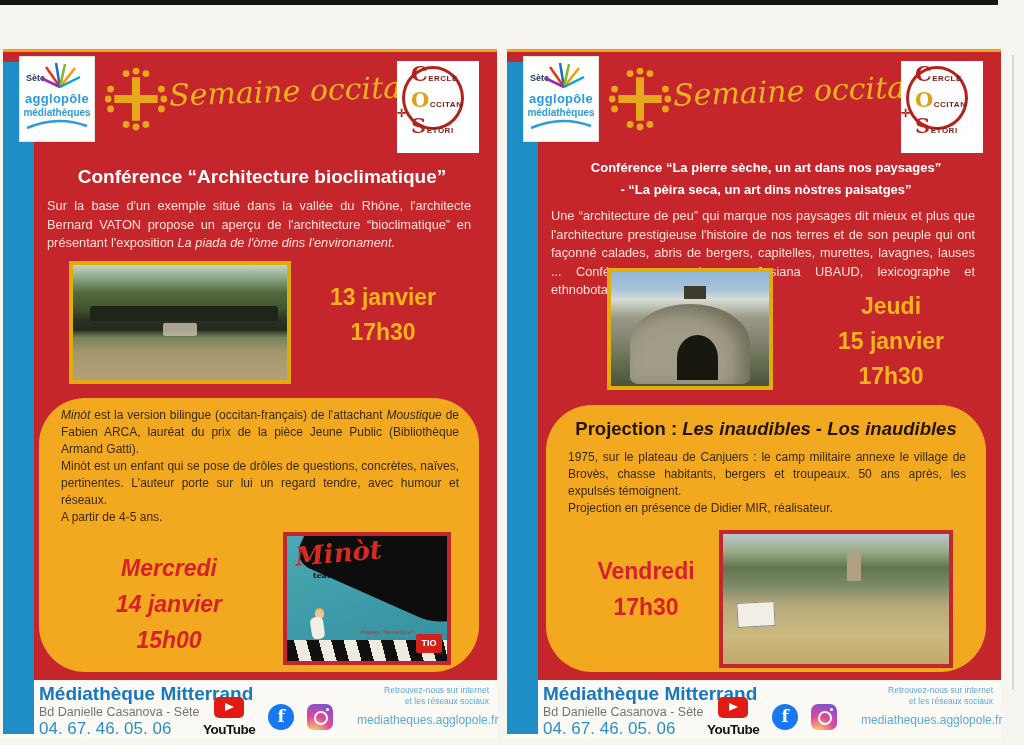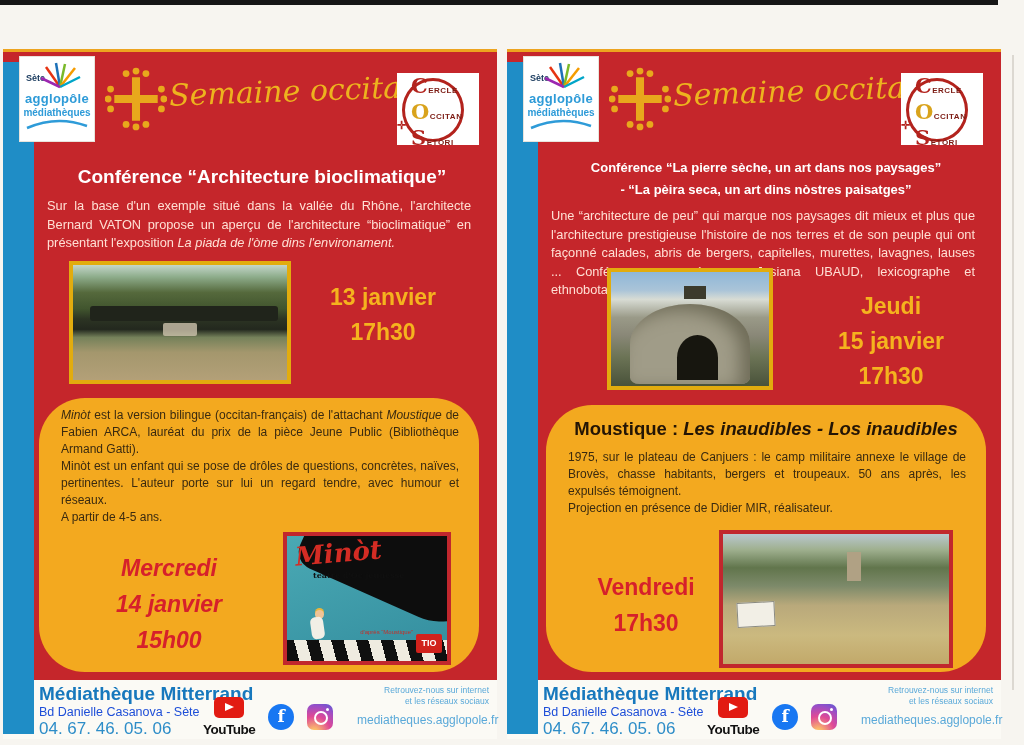--- a/index.html
+++ b/index.html
@@ -27,21 +27,21 @@
   .starburst{position:absolute;left:18px;top:4px;}
   .logo-l1{position:absolute;left:0;right:0;top:34px;font-size:13px;font-weight:bold;color:#2e9bd8;letter-spacing:.3px;}
   .logo-l2{position:absolute;left:0;right:0;top:50px;font-size:10px;font-weight:bold;color:#2e9bd8;}
   .swoosh{position:absolute;left:4px;top:62px;}
 
   .occitan-cross{position:absolute;left:102px;top:10px;z-index:3;}
   .script-title{position:absolute;left:166px;top:24px;width:266px;z-index:3;
     font-family:"DejaVu Serif", serif;font-style:italic;font-size:30px;color:#edb31e;
     transform:rotate(-2deg);white-space:nowrap;}
 
-  .cos-box{position:absolute;left:394px;top:24px;width:82px;height:72px;background:#fff;z-index:3;}
+  .cos-box{position:absolute;left:394px;top:12px;width:82px;height:92px;background:#fff;z-index:3;}
   .cos-ring{position:absolute;left:5px;top:5px;width:56px;height:58px;border:3px solid #b3231d;border-radius:50%;}
   .cos-words{position:absolute;left:14px;top:2px;line-height:21px;}
   .cos-word{font-size:8px;font-weight:bold;color:#7c1b13;text-transform:uppercase;letter-spacing:.5px;}
   .cos-word::first-letter{font-family:"DejaVu Serif", serif;font-size:21px;color:#b3231d;}
   .cos-word.gold::first-letter{color:#d9a31c;}
   .cos-cross{position:absolute;left:0px;top:46px;color:#b3231d;font-size:11px;font-weight:bold;}
 
   
   .e1-title{position:absolute;left:34px;width:450px;text-align:center;color:#ffffff;font-weight:bold;z-index:3;}
   .left .e1-title{top:117px;font-size:19px;}
@@ -60,21 +60,21 @@
   .right .date1{left:298px;top:240px;width:172px;}
 
   
   .card{position:absolute;background:#f3a91f;border-radius:46px;z-index:3;}
   .left .card{left:36px;top:349px;width:440px;height:274px;}
   .right .card{left:39px;top:356px;width:440px;height:267px;}
   .card-title{margin-top:13px;text-align:center;font-size:18.5px;font-weight:bold;color:#241505;}
   .card-desc{margin:9px 20px 0 22px;font-size:12px;line-height:1.42;text-align:justify;color:#3a2a10;}
   .date2{position:absolute;color:#d6202b;font-weight:bold;font-size:23px;line-height:36px;text-align:center;}
   .left .date2{left:30px;top:152px;width:200px;font-style:italic;}
-  .right .date2{left:10px;top:148px;width:180px;margin-top:16px;}
+  .right .date2{left:10px;top:148px;width:180px;}
 
   .cover{position:absolute;left:244px;top:134px;width:160px;height:125px;border:4px solid #c1272d;
     background:linear-gradient(160deg,#4aa9b4,#338d9e);overflow:hidden;}
   .shoe{position:absolute;right:-30%;top:-18%;width:120%;height:72%;background:#0d0d0d;
     transform:rotate(24deg);border-radius:0 0 55px 18px;}
   .cover-title{position:absolute;left:8px;top:2px;font-family:"DejaVu Serif", serif;font-style:italic;
     font-weight:bold;font-size:26px;color:#d42c24;transform:rotate(-5deg);z-index:2;}
   .cover-sub{position:absolute;left:26px;top:34px;font-size:8px;font-weight:bold;color:#101010;z-index:2;
     font-family:"DejaVu Serif", serif;}
   .kid-body{position:absolute;left:24px;bottom:22px;width:13px;height:22px;background:#f2efe6;border-radius:5px;transform:rotate(-8deg);}
@@ -100,21 +100,21 @@
   .art-hut .cap{position:absolute;left:46%;top:12%;width:14%;height:12%;background:#3c3a2c;}
   .art-village{width:100%;height:100%;
     background:linear-gradient(180deg,#b9c7cf 0%,#9fb08f 12%,#61754c 26%,#7d8a6a 40%,#b9a97b 55%,#cbb97f 78%,#c2a96a 100%);}
   .art-village .houses{position:absolute;left:18%;top:26%;width:80%;height:26%;
     background:linear-gradient(90deg,#b2a890 0 18%,#8f8independent870 18% 20%,#c0b59a 20% 55%,#a79b80 55% 100%);opacity:.95;border-radius:2px;}
   .art-village .tower{position:absolute;left:55%;top:14%;width:6%;height:22%;background:#b0a184;}
   .art-village .sign{position:absolute;left:6%;top:52%;width:16%;height:18%;background:#f2efe6;border:1px solid #8a8a80;transform:rotate(-3deg);}
 
   
   .f-name{position:absolute;left:36px;top:3px;font-size:19px;font-weight:bold;color:#1778bd;z-index:3;}
-  .f-addr{position:absolute;left:36px;top:25px;font-size:12.5px;color:#1d4ed8;z-index:3;}
+  .f-addr{position:absolute;left:36px;top:25px;font-size:12.5px;color:#737373;z-index:3;}
   .f-phone{position:absolute;left:36px;top:39px;font-size:17px;color:#2d8dc8;z-index:3;}
   .f-icons{position:absolute;left:200px;top:17px;display:flex;align-items:center;gap:13px;z-index:3;}
   .yt-wrap{display:flex;align-items:center;gap:4px;flex-direction:column;}
   .yt-badge{position:relative;width:30px;height:21px;background:#e21b12;border-radius:5px;}
   .yt-badge::after{content:"";position:absolute;left:11px;top:6px;border-left:9px solid #fff;
     border-top:4.5px solid transparent;border-bottom:4.5px solid transparent;}
   .yt-label{font-size:13.5px;font-weight:bold;color:#111;letter-spacing:-.5px;}
   .fb{width:26px;height:26px;border-radius:50%;background:#1877f2;color:#fff;text-align:center;
     font-family:"DejaVu Serif", serif;font-weight:bold;font-size:17px;line-height:25px;}
   .ig{position:relative;width:26px;height:26px;border-radius:7px;
@@ -312,21 +312,21 @@
     </div>
   </div>
 
   <div class="date1">
     <div>Jeudi</div>
     <div>15 janvier</div>
     <div>17h30</div>
   </div>
 
   <div class="card">
-    <div class="card-title"><span>Moustique : </span><span class="it">Les inaudibles - Los inaudibles</span></div>
+    <div class="card-title"><span>Projection : </span><span class="it">Les inaudibles - Los inaudibles</span></div>
     <div class="card-desc">
       <div>1975, sur le plateau de Canjuers : le camp militaire annexe le village de Brovès, chasse habitants, bergers et troupeaux. 50 ans après, les expulsés témoignent.</div>
       <div>Projection en présence de Didier MIR, réalisateur.</div>
     </div>
     <div class="date2">
       <div>Vendredi</div>
       <div>17h30</div>
     </div>
     <div class="photo2">
       <div class="art-village">

